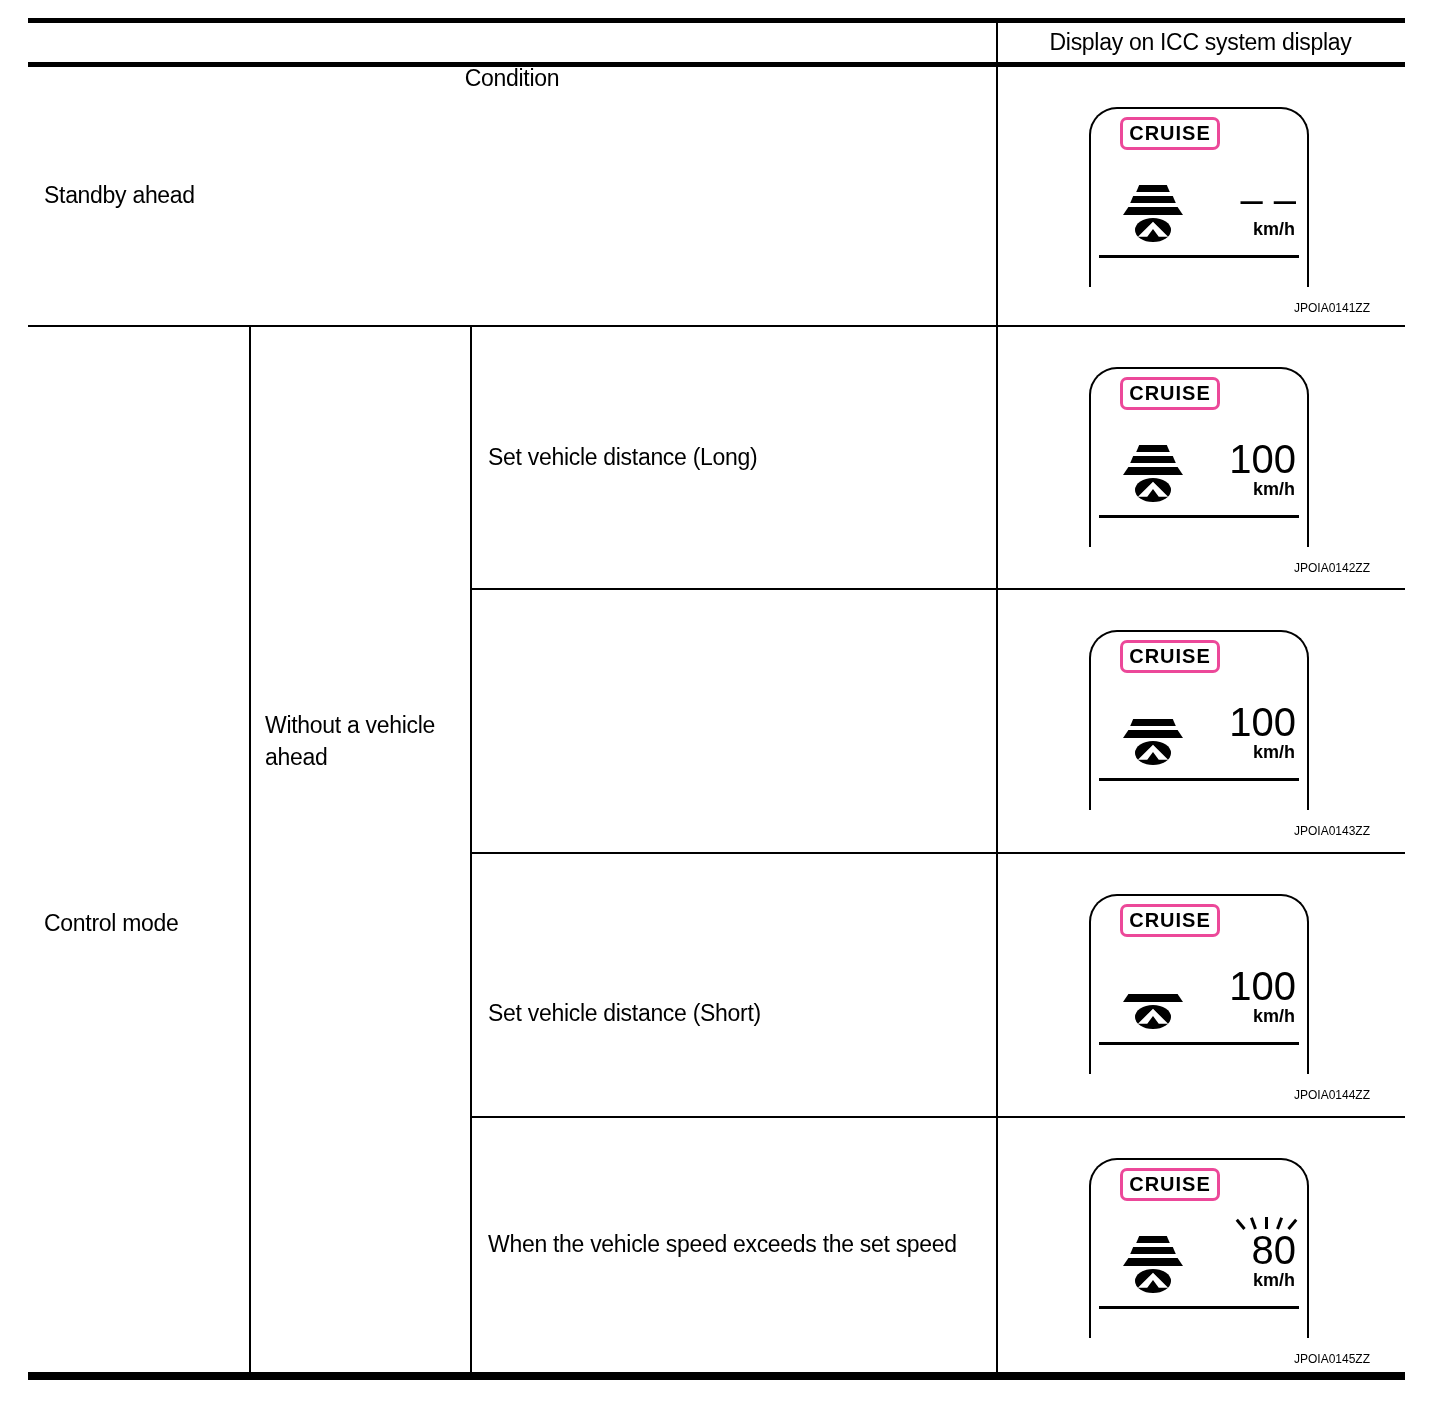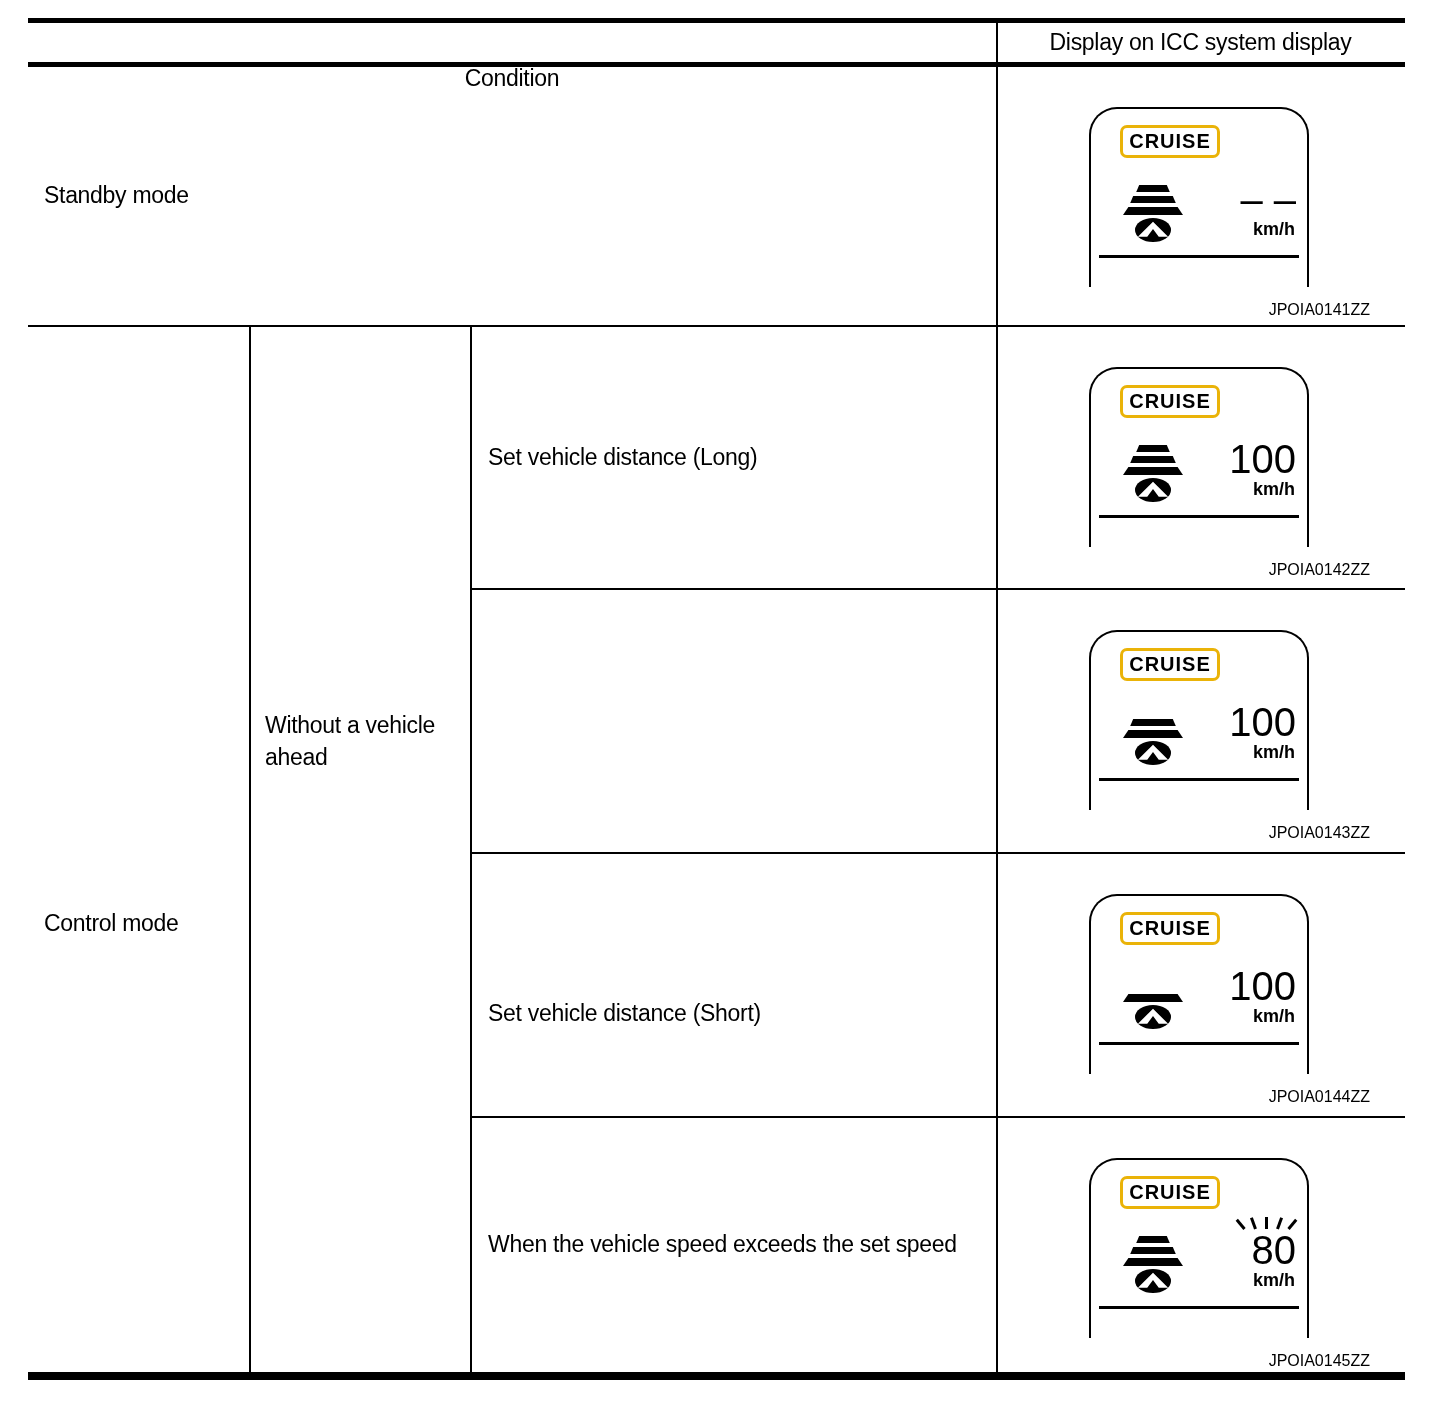--- a/index.html
+++ b/index.html
@@ -63,23 +63,23 @@
   .bezel {
     position: absolute;
     left: 93px; top: 40px;
     width: 216px; height: 178px;
     border: 2px solid #000;
     border-bottom: none;
     border-radius: 28px 28px 0 0;
   }
   .badge {
     position: absolute;
-    left: 29px; top: 16px;
+    left: 29px; top: 8px;
     width: 94px; height: 27px;
-    border: 3px solid #eab308;
+    border: 3px solid #ec4899;
     border-radius: 7px;
     display: flex; align-items: center; justify-content: center;
     font-size: 20px; font-weight: bold; letter-spacing: 1px;
   }
   .icon { position: absolute; left: 32px; top: 76px; width: 60px; height: 58px; }
   .bar  { position: absolute; left: 0; width: 60px; background: #000; }
   .bar1 { top: 0;    height: 7px; clip-path: polygon(27% 0, 73% 0, 78% 100%, 22% 100%); }
   .bar2 { top: 11px; height: 7px; clip-path: polygon(17% 0, 83% 0, 88% 100%, 12% 100%); }
   .bar3 { top: 22px; height: 8px; clip-path: polygon(9% 0, 91% 0, 100% 100%, 0 100%); }
   .car {
@@ -117,21 +117,21 @@
     transform-origin: bottom center;
   }
   .tick1 { left: 2px;  transform: rotate(-40deg); }
   .tick2 { left: 13px; transform: rotate(-20deg); }
   .tick3 { left: 24px; }
   .tick4 { left: 35px; transform: rotate(20deg); }
   .tick5 { left: 46px; transform: rotate(40deg); }
   .caption {
     position: absolute;
     right: 35px; top: 234px;
-    font-size: 16px; letter-spacing: 0;
+    font-size: 12px; letter-spacing: 0;
   }
 </style>
 </head>
 <body>
 
 <div class="table">
 
   <div class="rule t-top"></div>
   <div class="rule t-hdr"></div>
   <div class="rule t-r1"></div>
@@ -139,21 +139,21 @@
   <div class="rule t-sub2"></div>
   <div class="rule t-sub3"></div>
   <div class="rule t-bot"></div>
   <div class="rule v-main"></div>
   <div class="rule v-c1"></div>
   <div class="rule v-c2"></div>
 
   <div class="cell center hdr-cond">Condition</div>
   <div class="cell center hdr-disp">Display on ICC system display</div>
 
-  <div class="cell standby-label">Standby mode</div>
+  <div class="cell standby-label">Standby ahead</div>
   <div class="cell control-label">Control mode</div>
   <div class="cell vehicle-label">Without a vehicle ahead</div>
   <div class="cell sub-label sub-label-0">Set vehicle distance (Long)</div>
   <div class="cell sub-label sub-label-2">Set vehicle distance (Short)</div>
   <div class="cell sub-label sub-label-3">When the vehicle speed exceeds the set speed</div>
 
   <div class="fig fig-0">
   <div class="bezel">
     <div class="badge">CRUISE</div>
     <div class="icon" data-bars="3">

